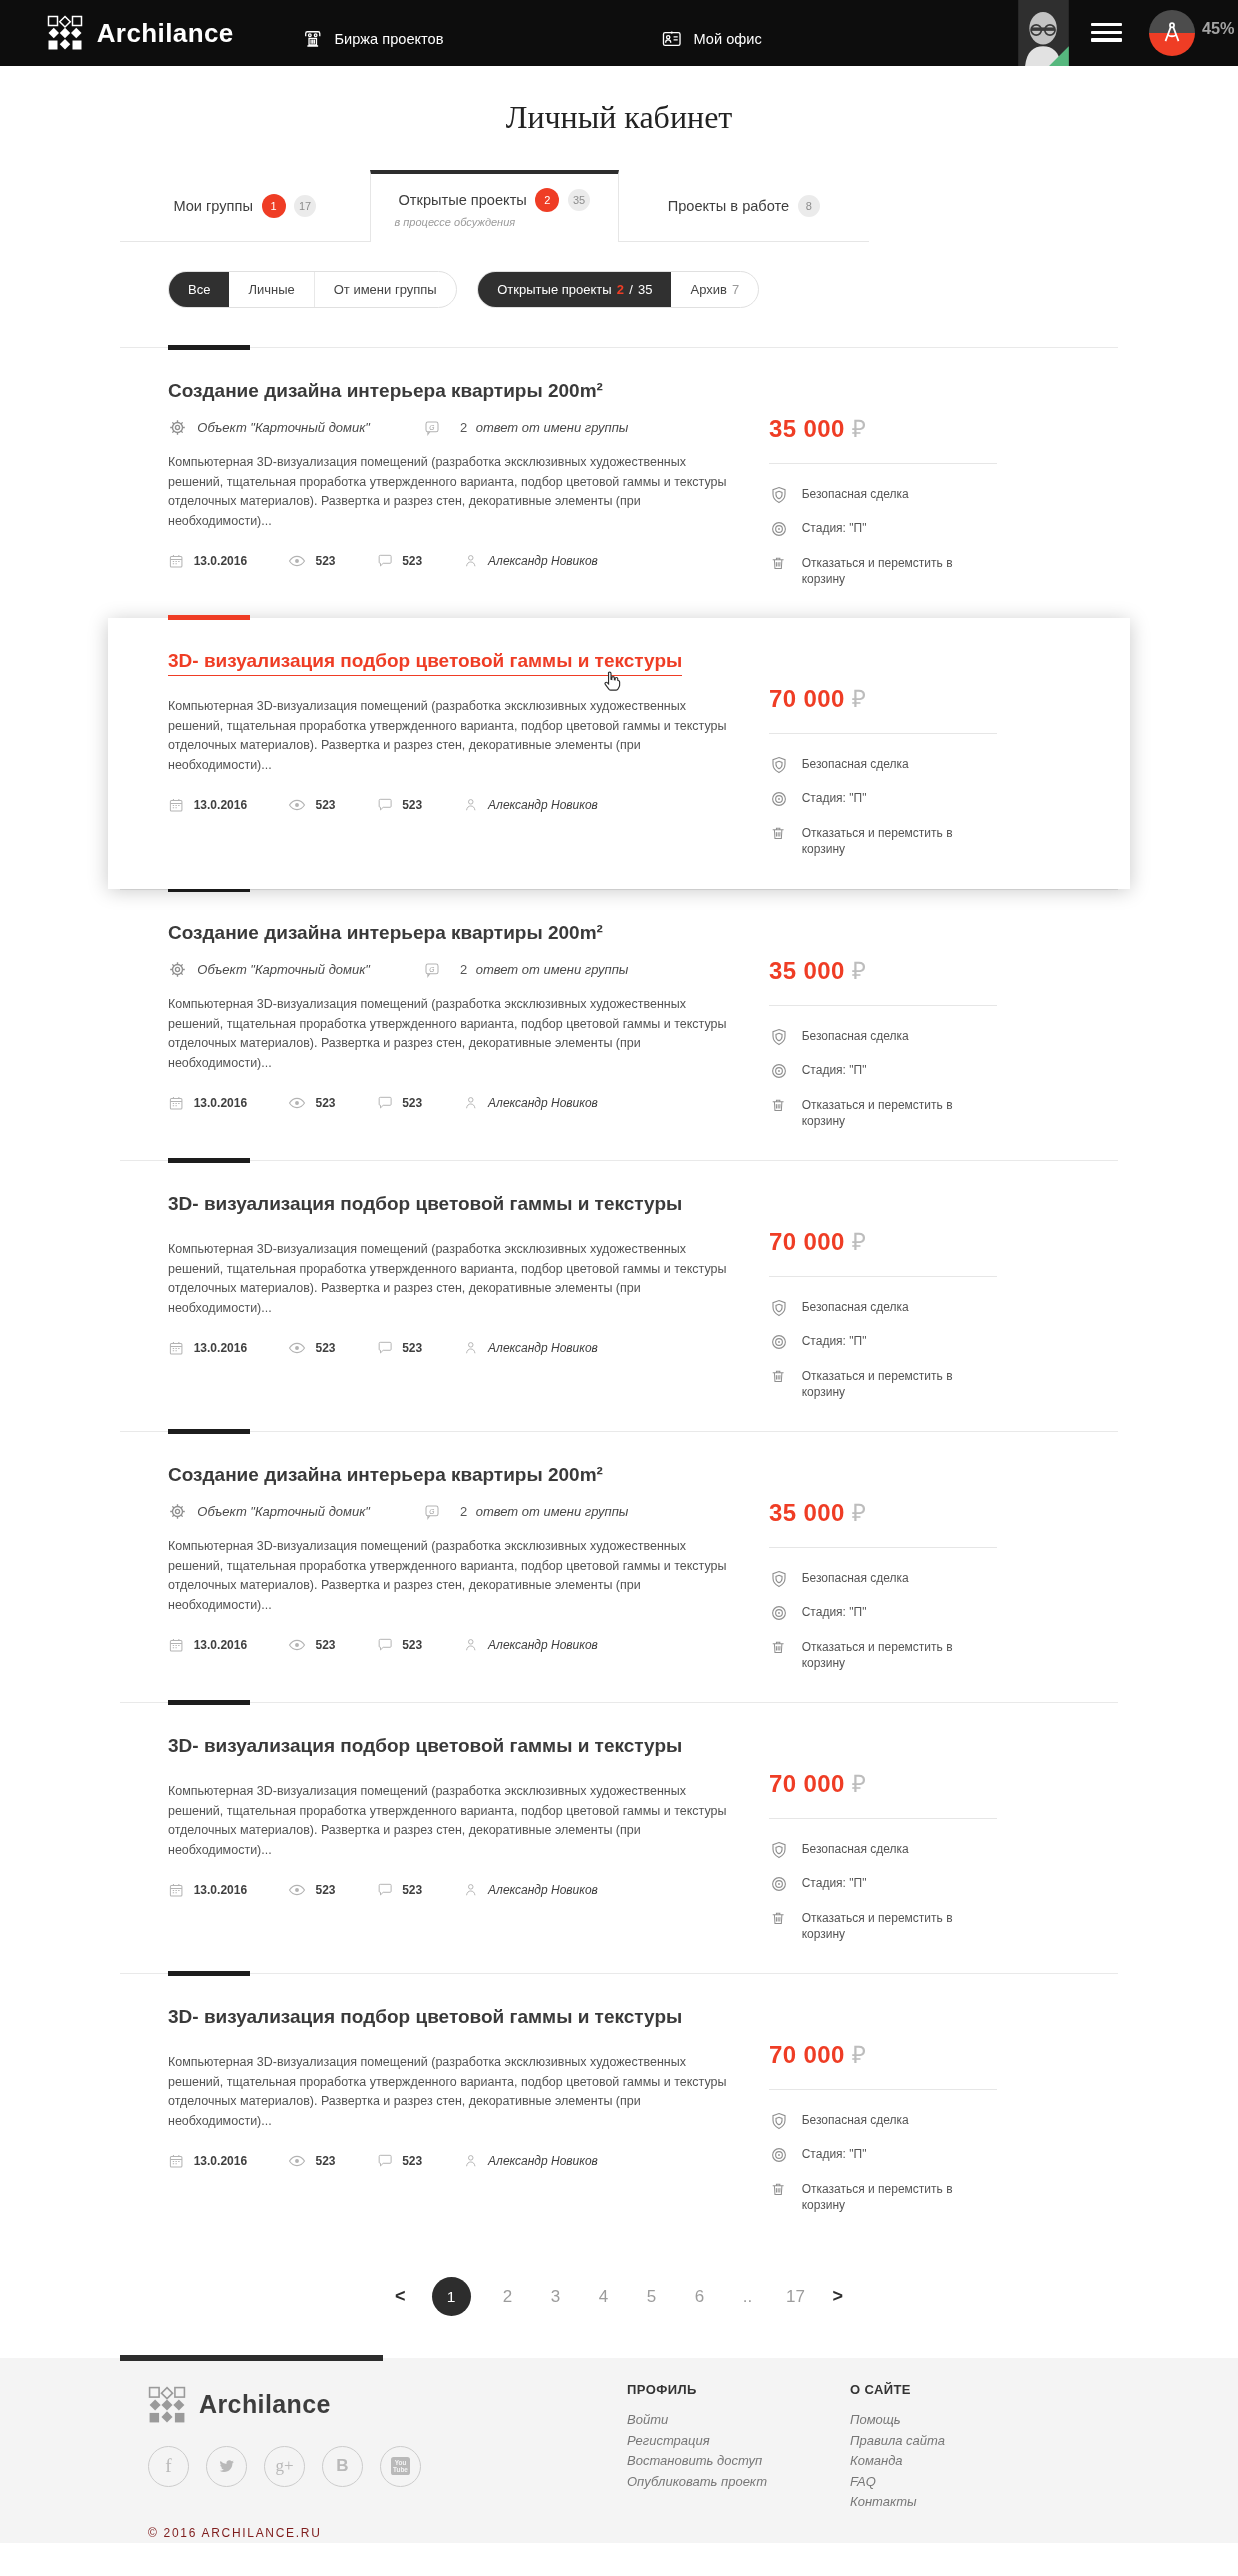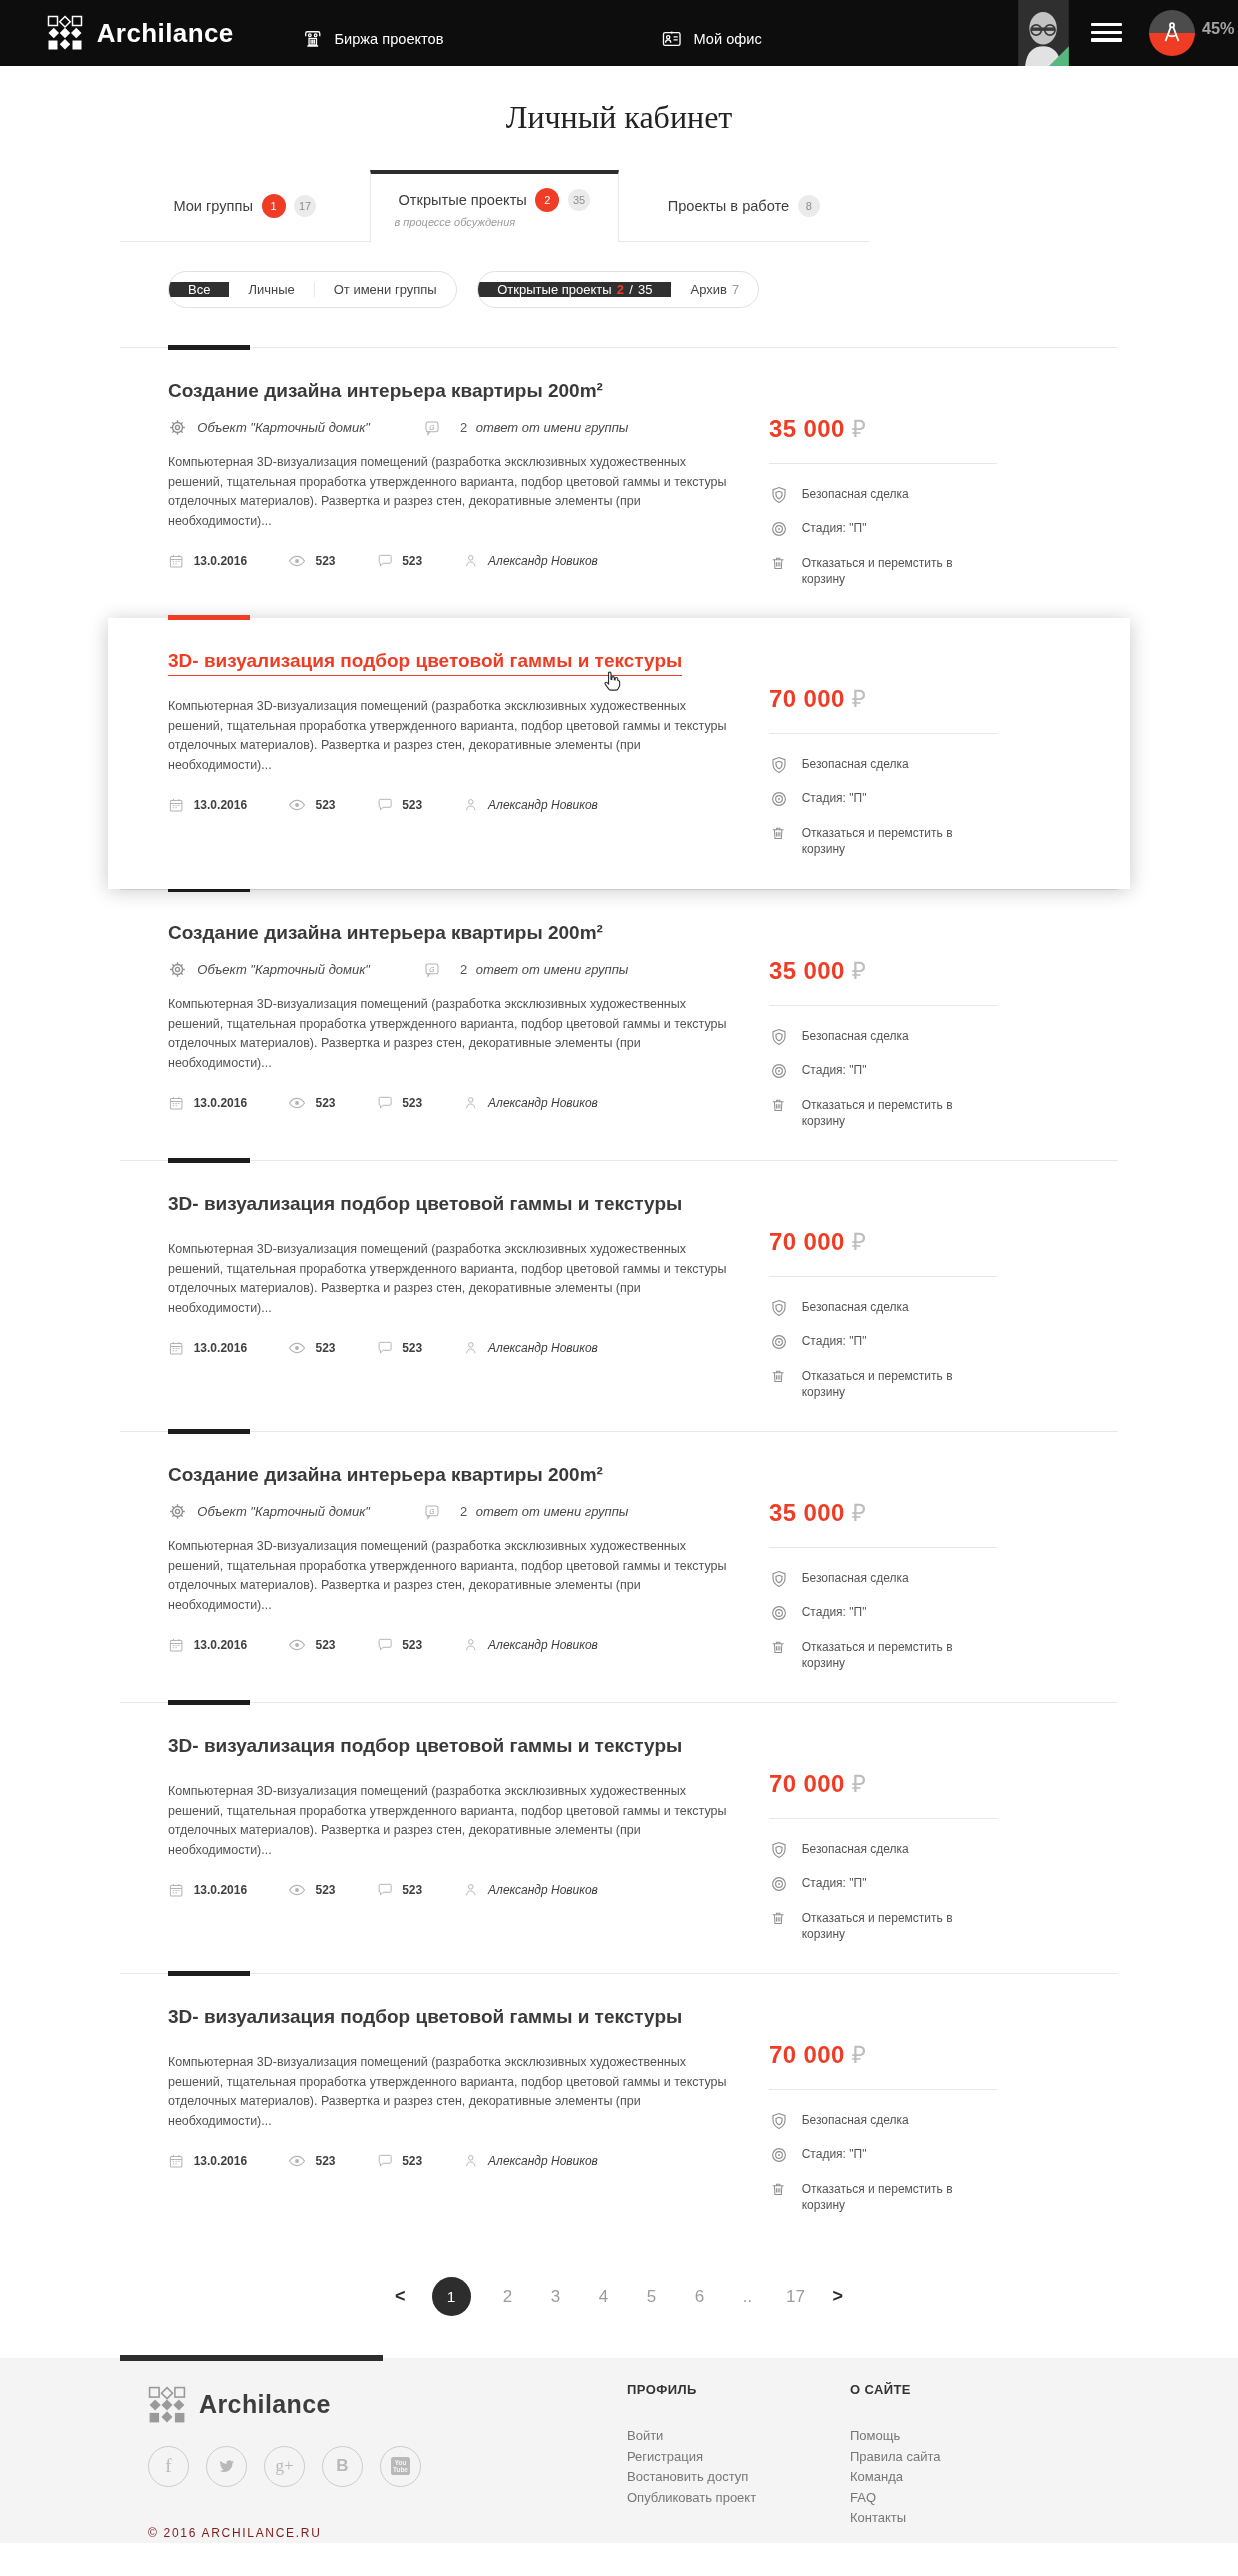--- a/index.html
+++ b/index.html
@@ -34,21 +34,21 @@
          border-bottom:0.9px solid #e6e6e6; cursor:pointer; position:relative; }
   .tab-line { display:flex; align-items:center; gap:8.6px; font-size:14.6px; color:#3e3e3e; }
   .tab--active { border:0.9px solid #e6e6e6; border-bottom:none; border-top:4.3px solid #2d2d2d; background:#fff; }
   .tab-sub { font-size:11px; font-style:italic; color:#9b9b9b; margin-top:4.3px; align-self:flex-start; margin-left:24px; }
   .badge { display:inline-flex; align-items:center; justify-content:center; border-radius:50%; font-size:11px; }
   .badge-red { width:24px; height:24px; background:#ef3d25; color:#fff; }
   .badge-gray { width:22px; height:22px; background:#ebebeb; color:#8d8d8d; }
 
   
   .filters { margin-top:29px; padding-left:48px; display:flex; gap:20.6px; }
-  .pill-group { display:inline-flex; border:0.9px solid #e0e0e0; border-radius:19px; height:37px; background:#fff; overflow:hidden;align-items:center; }
+  .pill-group { display:inline-flex; border:0.9px solid #e0e0e0; border-radius:19px; height:37px; background:#fff; overflow:hidden; }
   .seg { padding:0 19px; display:flex; align-items:center; font-size:13px; color:#444; cursor:pointer; border-right:0.9px solid #e8e8e8; gap:5.2px; }
   .seg:last-child { border-right:none; }
   .seg--dark { background:#303030; color:#fff; border-right:none; }
   .seg .cnt-red { color:#ef3d25; font-weight:700; }
   .seg .cnt-dim { color:#9a9a9a; }
 
   
   .cards { margin-top:39px; }
   .card { min-height:271px; padding:26px 48px 0; border-top:0.9px solid #e9e9e9; position:relative; background:#fff; }
   .card::before { content:""; position:absolute; left:48px; top:-2.6px; width:82px; height:4.3px; background:#1d1d1d; }
@@ -95,21 +95,21 @@
   .soc { width:41px; height:41px; border:0.9px solid #cccccc; border-radius:50%; display:flex; align-items:center; justify-content:center;
          color:#b9b9b9; cursor:pointer; background:#f4f4f4; }
   .soc .fb { font-family:"Liberation Serif", serif; font-size:19px; }
   .soc .gp { font-family:"Liberation Serif", serif; font-size:17px; }
   .soc .bh { font-size:17px; font-weight:700; }
   .yt-box { background:#b9b9b9; color:#f4f4f4; font-size:6.4px; line-height:1.1; border-radius:2.6px; padding:1.7px 2.6px; text-align:center; font-weight:700; }
   .copyright { margin-top:39px; font-size:12px; letter-spacing:1.7px; color:#7f1d1d; }
   .f-col { position:absolute; top:24px; }
   .f-col--profile { left:627px; } .f-col--about { left:850px; }
   .f-col-title { font-size:13px; font-weight:700; color:#333; letter-spacing:0.4px; }
-  .f-links { margin-top:29px; }
+  .f-links { margin-top:13px;font-style:italic; }
   .f-link { font-size:13px; color:#777; line-height:20.6px; cursor:pointer; }
 
   svg { display:block; }
 </style>
 </head>
 <body>
 
 <div class="header">
   <div class="brand">
     <span>

